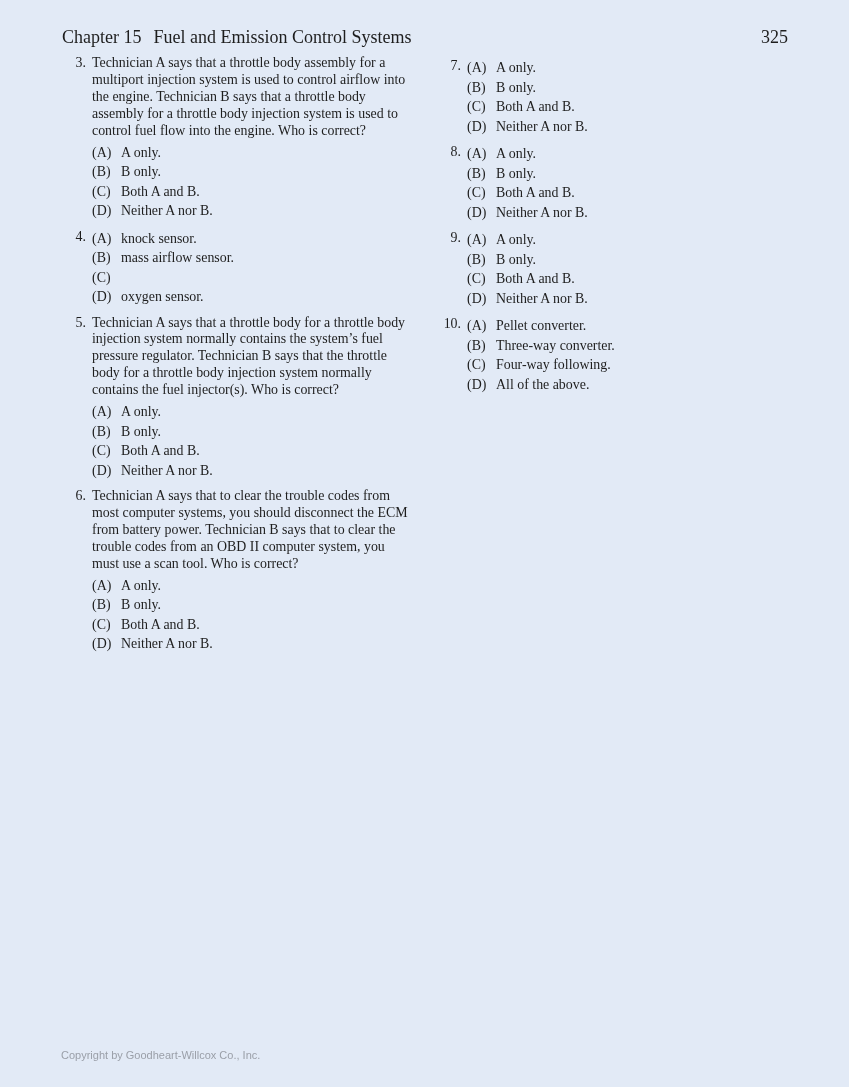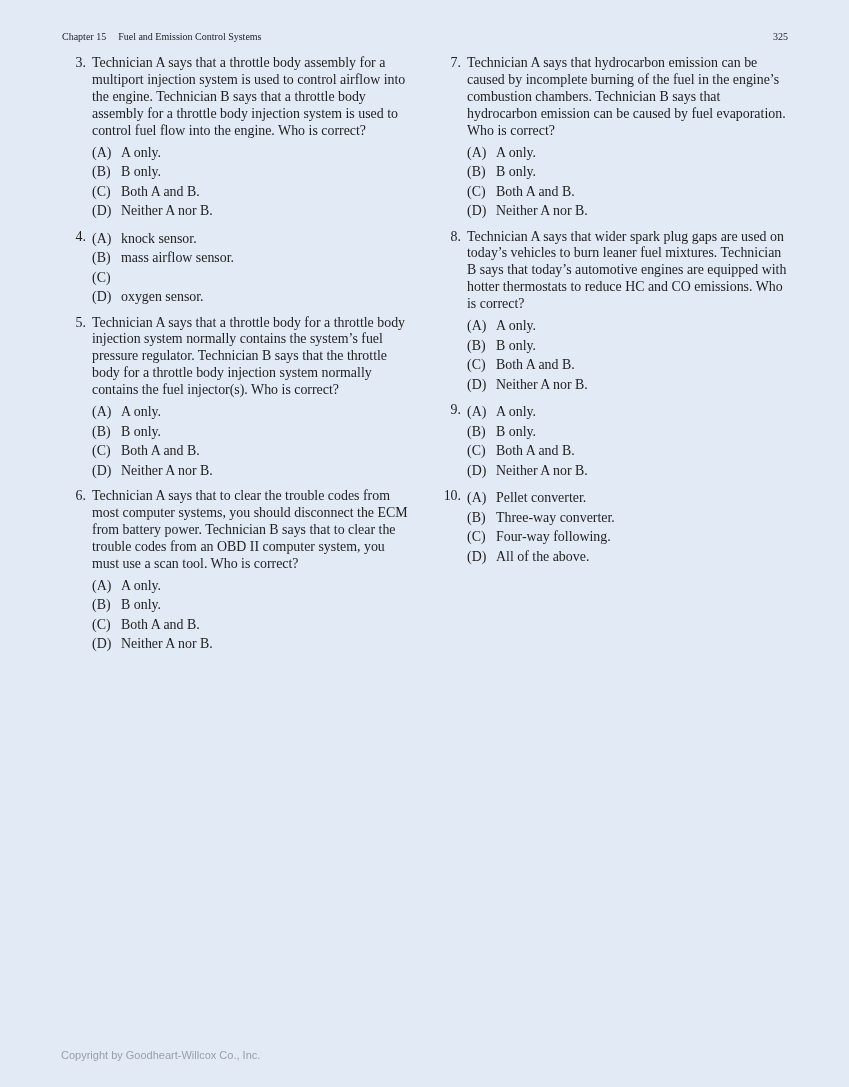--- a/index.html
+++ b/index.html
@@ -6,21 +6,21 @@
     body {
       width: 849px; height: 1087px;
       background: #e2eaf6;
       position: relative;
       overflow: hidden;
       font-family: "Liberation Serif", "DejaVu Serif", serif;
       color: #1e1e1e;
     }
     .running-head {
       position: absolute; top: 28px; left: 62px; width: 726px;
-      font-size: 10px; line-height: 18px;
+      font-size: 18px; line-height: 18px;
       display: flex; justify-content: space-between;
     }
     .running-head .chap { display: flex; gap: 12px; }
     .col {
       position: absolute; top: 55px;
       width: 350px;
     }
     .col-left { left: 62px; }
     .col-right { left: 437px; }
     .q {
@@ -147,21 +147,20 @@
           <span>Neither A nor B.</span>
         </div>
     </div>
   </div>
 </div>
 
 <div class="col col-right">
 
   <div class="q">
     <span class="num">7.</span>
-    <span class="stem">Technician A says that hydrocarbon emission can be caused by incomplete burning of the fuel in the engine’s combustion chambers. Technician B says that hydrocarbon emission can be caused by fuel evaporation. Who is correct?</span>
     <div class="opts">
       <div class="opt">
           <span class="letter">(A)</span>
           <span>A only.</span>
         </div>
       <div class="opt">
           <span class="letter">(B)</span>
           <span>B only.</span>
         </div>
       <div class="opt">
@@ -170,21 +169,20 @@
         </div>
       <div class="opt">
           <span class="letter">(D)</span>
           <span>Neither A nor B.</span>
         </div>
     </div>
   </div>
 
   <div class="q">
     <span class="num">8.</span>
-    <span class="stem">Technician A says that wider spark plug gaps are used on today’s vehicles to burn leaner fuel mixtures. Technician B says that today’s automotive engines are equipped with hotter thermostats to reduce HC and CO emissions. Who is correct?</span>
     <div class="opts">
       <div class="opt">
           <span class="letter">(A)</span>
           <span>A only.</span>
         </div>
       <div class="opt">
           <span class="letter">(B)</span>
           <span>B only.</span>
         </div>
       <div class="opt">

